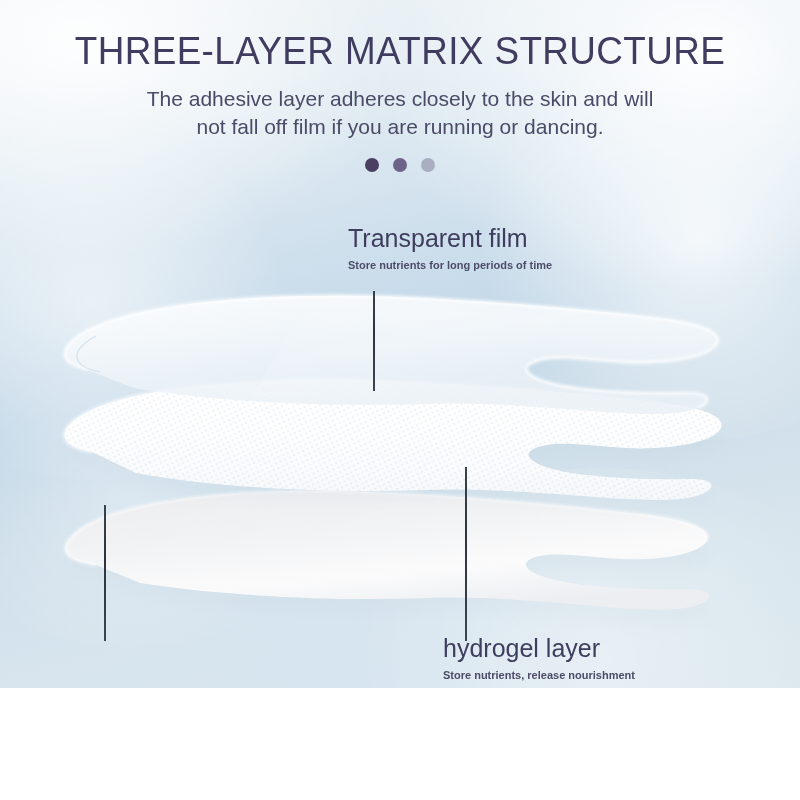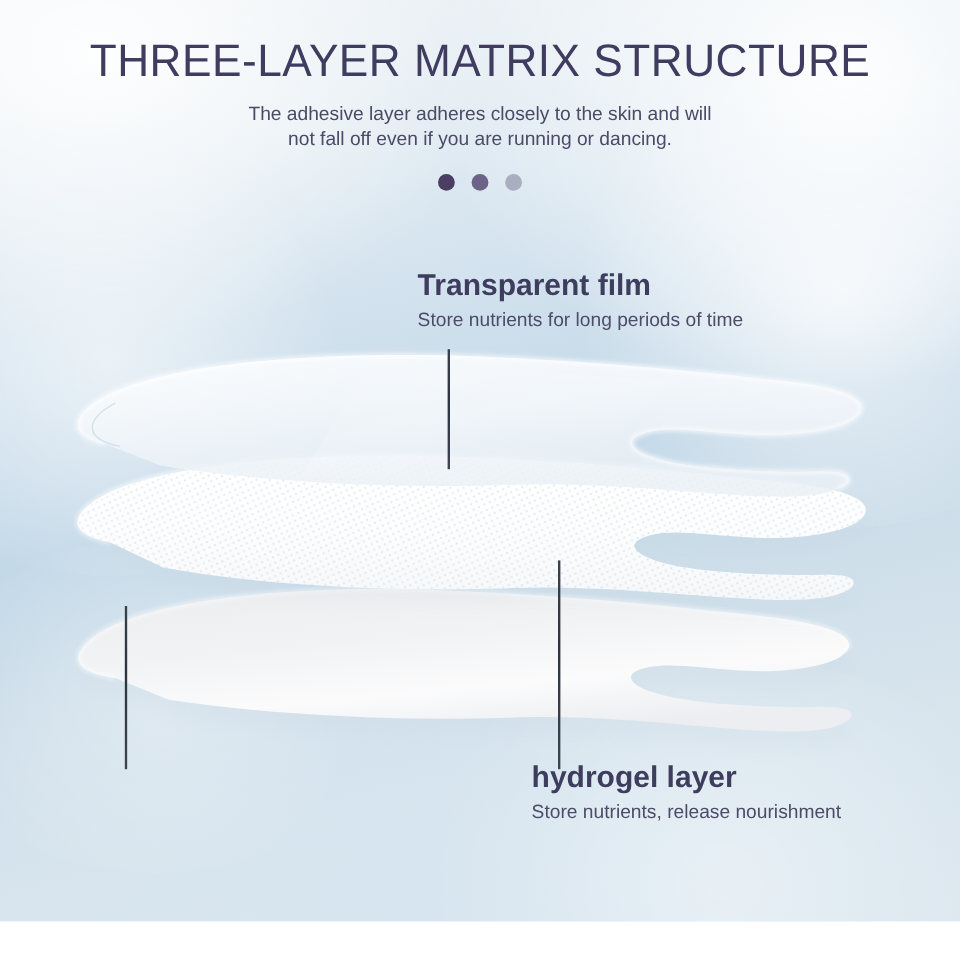--- a/index.html
+++ b/index.html
@@ -6,21 +6,21 @@
   html, body {
     margin: 0;
     padding: 0;
     background: #ffffff;
   }
   * { box-sizing: border-box; }
 
   .canvas {
     position: relative;
     width: 800px;
-    height: 768px;
+    height: 688px;
     overflow: hidden;
     font-family: "Liberation Sans", sans-serif;
     background:
       radial-gradient(ellipse 70% 55% at 88% 8%,  rgba(255,255,255,0.95) 0%, rgba(255,255,255,0.0) 62%),
       radial-gradient(ellipse 60% 45% at 10% 6%,  rgba(255,255,255,0.92) 0%, rgba(255,255,255,0.0) 70%),
       radial-gradient(ellipse 95% 60% at 50% 100%, rgba(214,229,240,0.85) 0%, rgba(214,229,240,0.0) 70%),
       linear-gradient(168deg,
         #eef2f5 0%,
         #e4edf3 16%,
         #d2e2ee 34%,
@@ -57,46 +57,46 @@
     font-size: 38px;
     letter-spacing: 0.4px;
     font-weight: 400;
     color: #403c60;
     font-family: "Liberation Sans", sans-serif;
     transform: scaleX(0.97);
   }
   .subtitle {
     margin: 12px auto 0;
     width: 600px;
-    font-size: 16px;
+    font-size: 21px;
     line-height: 1.32;
     font-weight: 400;
     color: #4b4a67;
   }
   .dots {
     margin-top: 18px;
     display: flex;
     justify-content: center;
     gap: 14px;
   }
   .dot { width: 14px; height: 14px; border-radius: 50%; display: block; }
 
   
   .callout { position: absolute; }
   .callout .c-title {
     margin: 0;
     font-size: 25px;
-    font-weight: 700;
+    font-weight: 400;
     color: #3e3d5e;
     white-space: nowrap;
   }
   .callout .c-sub {
     margin: 6px 0 0;
-    font-size: 16px;
-    font-weight: 400;
+    font-size: 11px;
+    font-weight: 700;
     color: #4d4c68;
     white-space: nowrap;
     text-align: center;
   }
 
   .callout-transparent { left: 348px; top: 224px; }
   .callout-pearlescent { left: 54px;  top: 650px; }
   .callout-hydrogel    { left: 443px; top: 634px; }
 
   
@@ -126,21 +126,21 @@
 
   <div class="bloom bloom-a"></div>
   <div class="bloom bloom-b"></div>
   <div class="bloom bloom-c"></div>
   <div class="bloom bloom-d"></div>
 
   <div class="header">
     <h1 class="title">THREE-LAYER MATRIX STRUCTURE</h1>
     <p class="subtitle">
       <span>The adhesive layer adheres closely to the skin and will</span><br>
-      <span>not fall off even if you are running or dancing.</span>
+      <span>not fall off film if you are running or dancing.</span>
     </p>
     <div class="dots">
       <span class="dot" style="background: rgb(74, 63, 99);"></span>
       <span class="dot" style="background: rgb(109, 99, 136);"></span>
       <span class="dot" style="background: rgb(169, 175, 193);"></span>
     </div>
   </div>
 
   <div class="layers">
     <svg viewBox="0 0 800 800" xmlns="http://www.w3.org/2000/svg">

